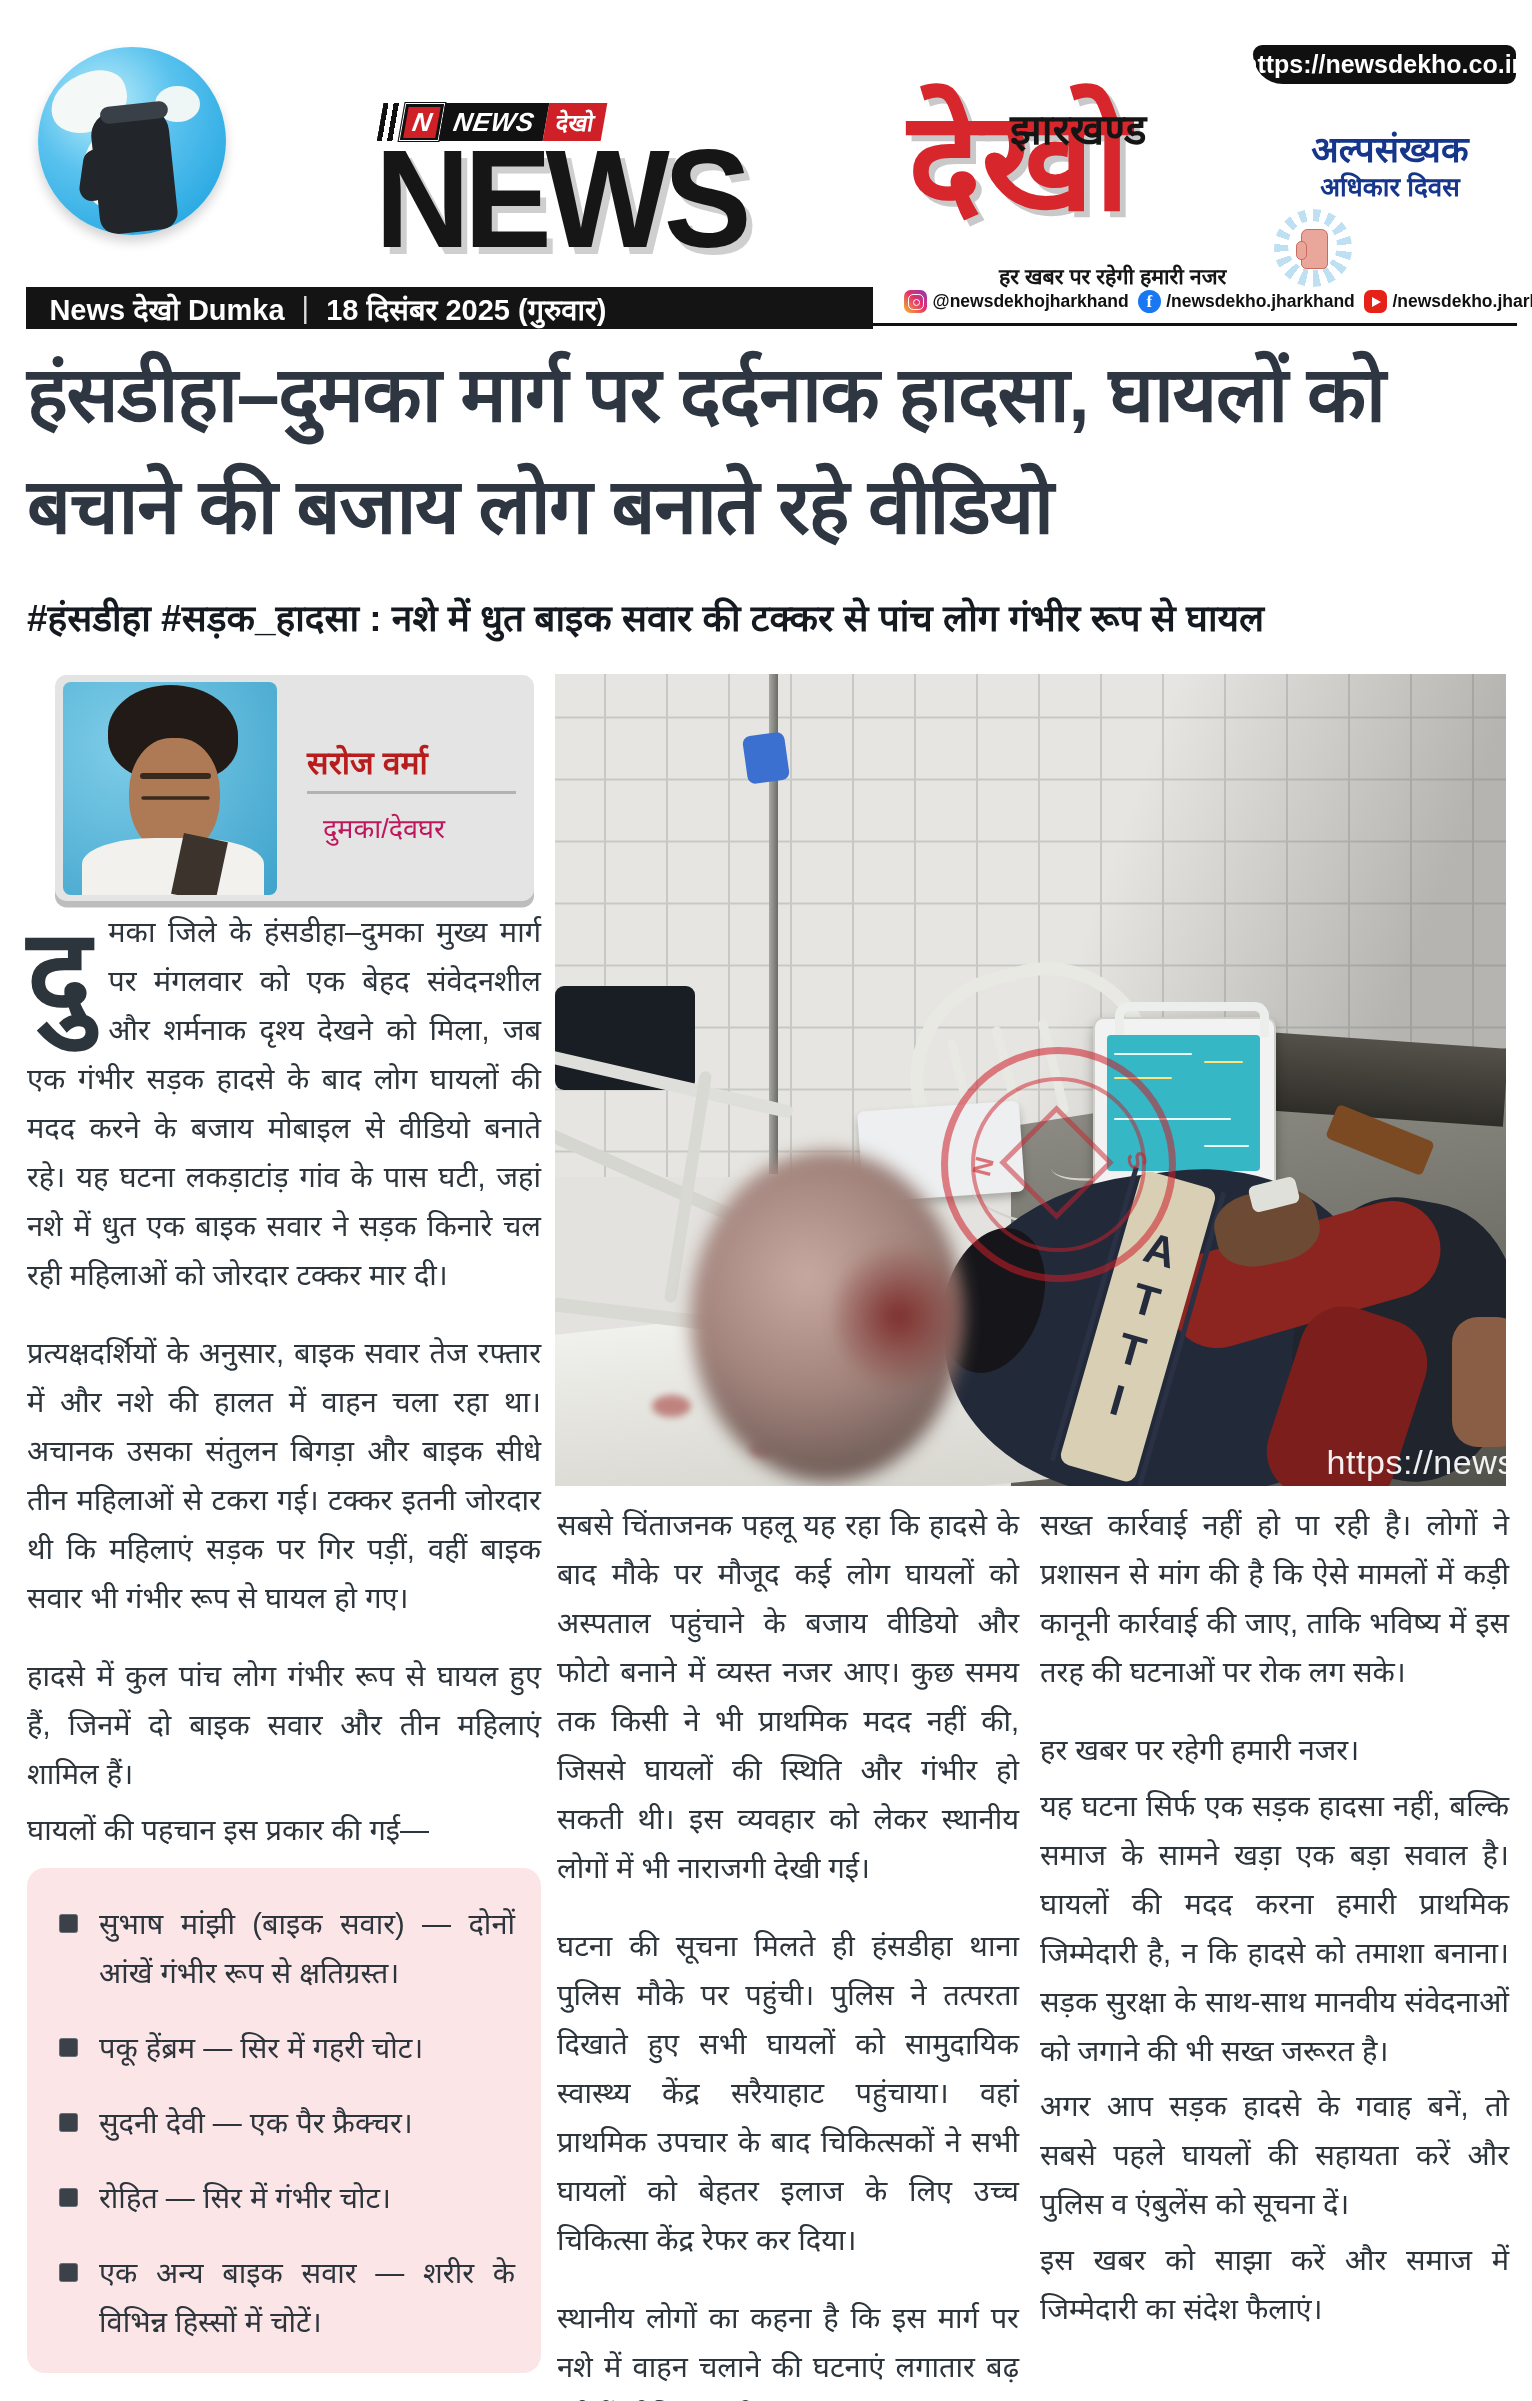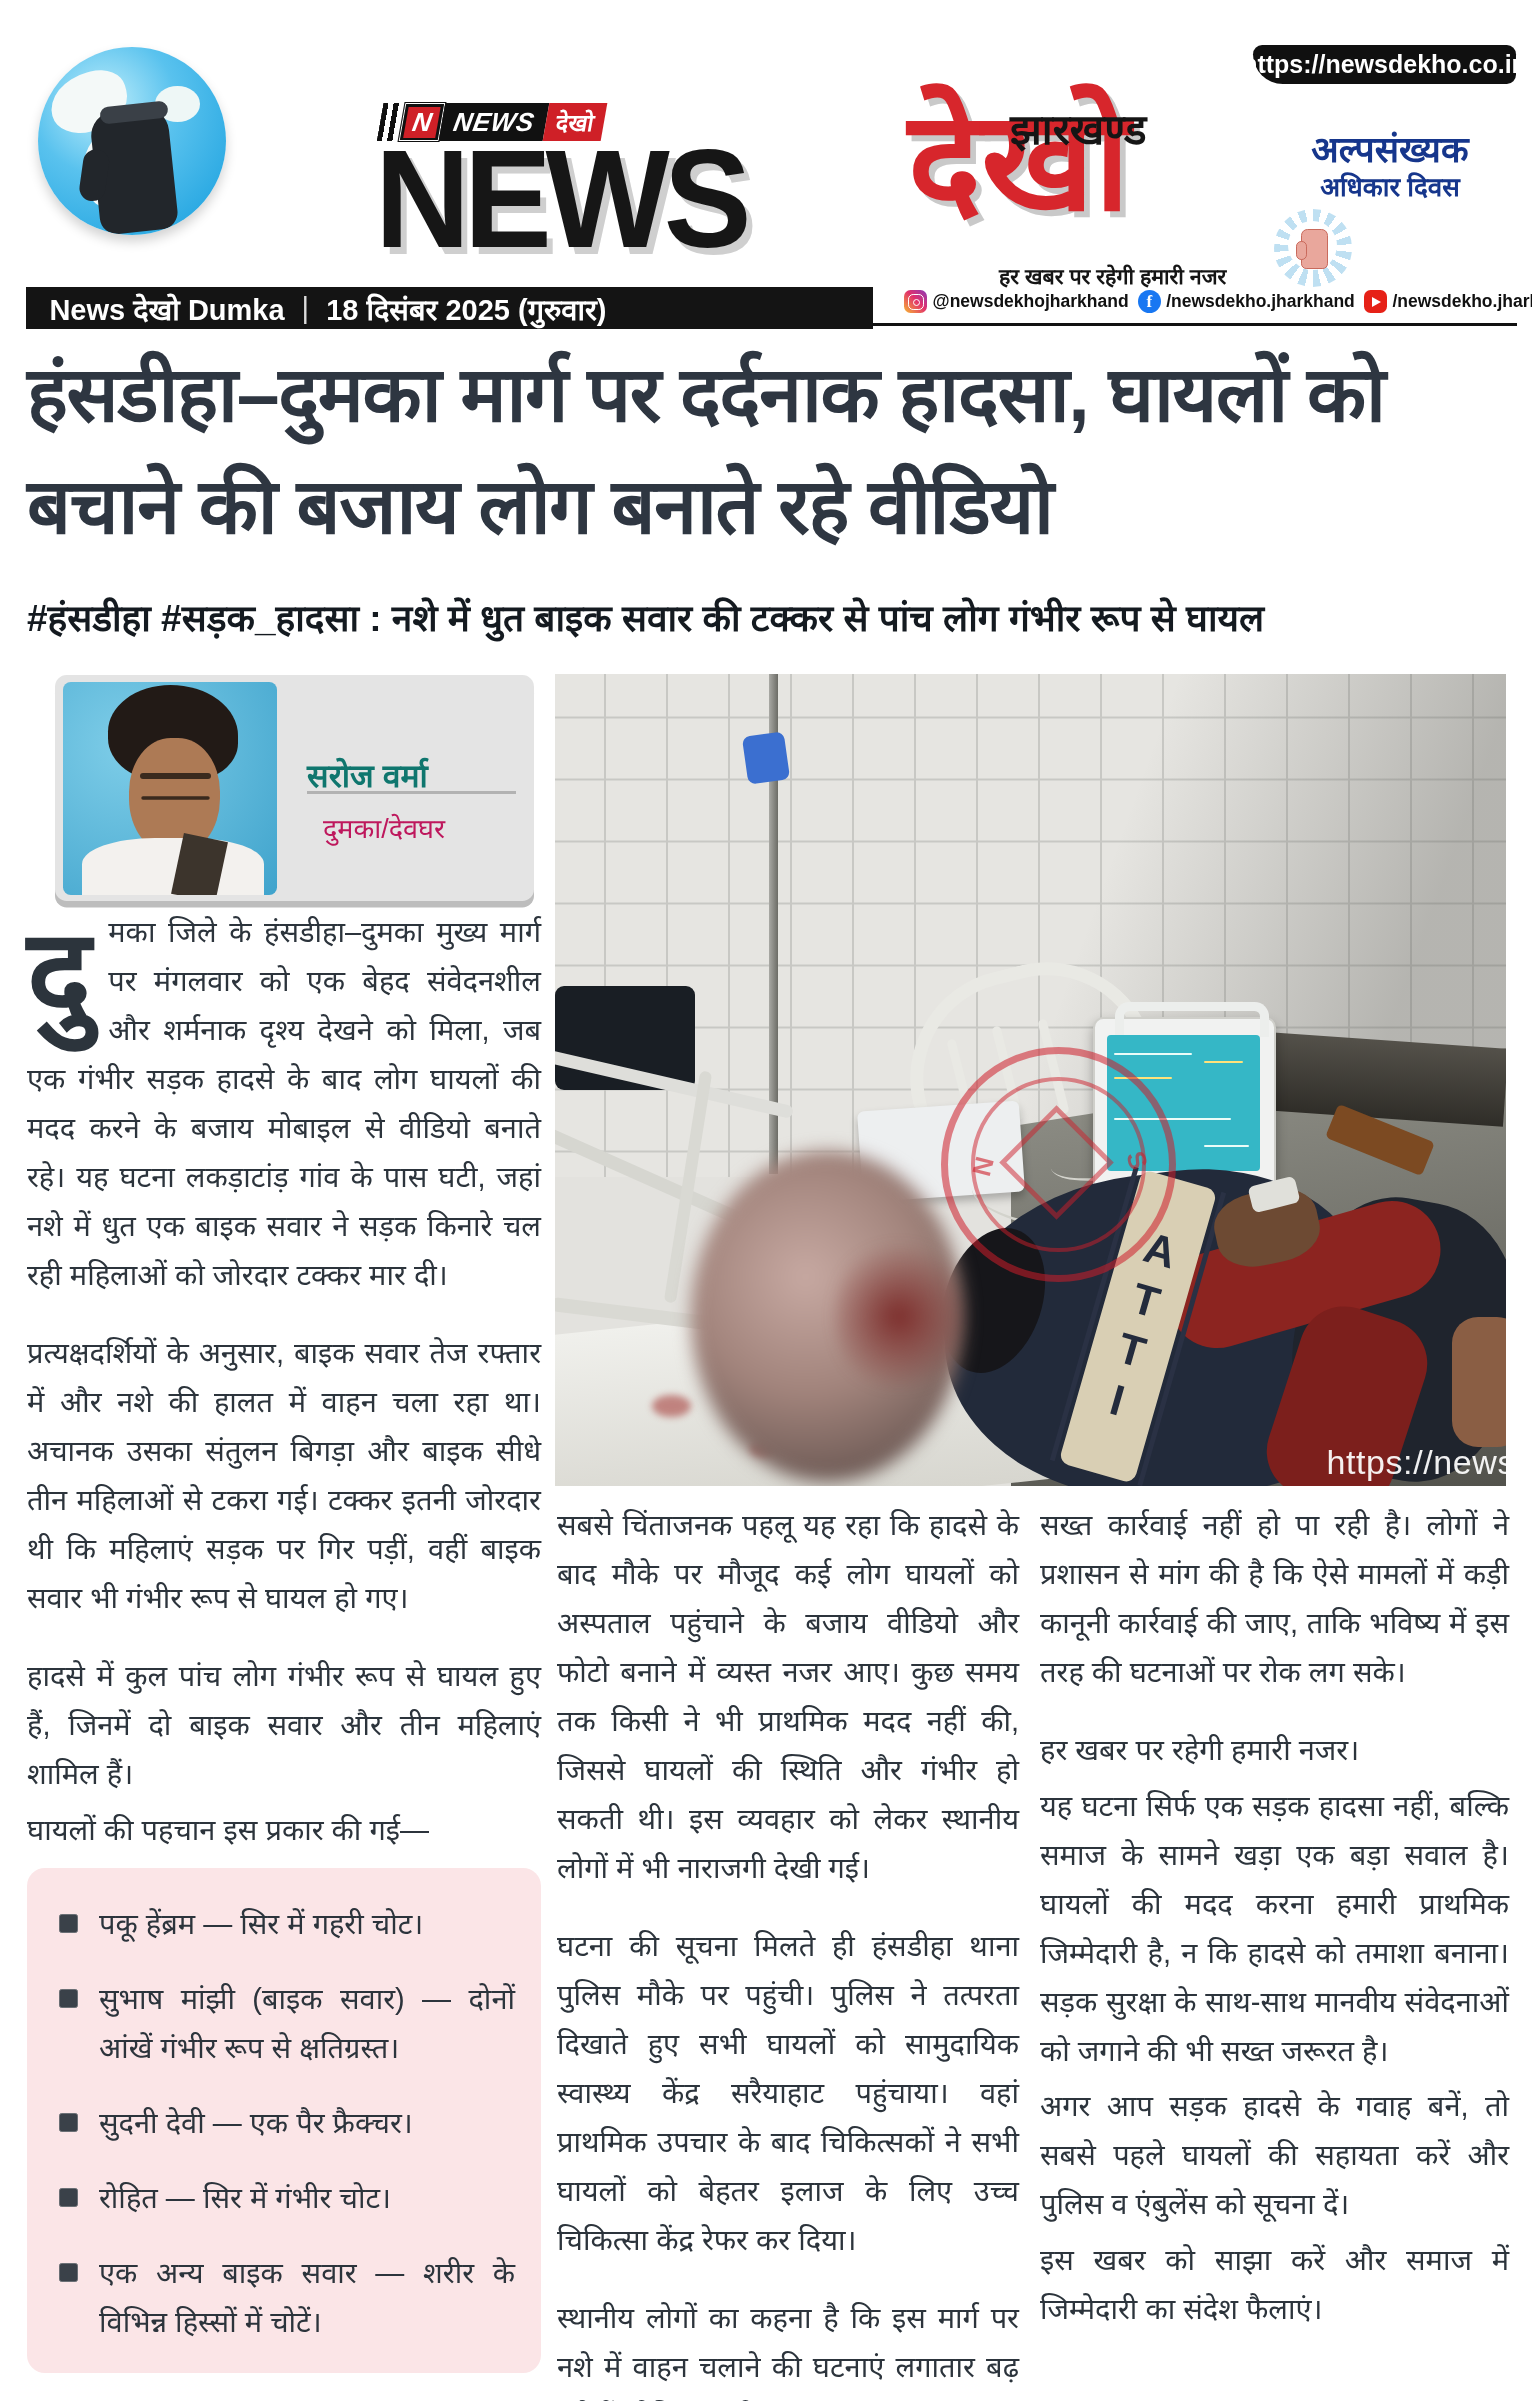--- a/index.html
+++ b/index.html
@@ -74,21 +74,21 @@
   
   .authorcard{position:absolute;left:55px;top:675px;width:479px;height:226px;background:#e4e4e4;
      border-radius:11.7px;box-shadow:0 6.5px 0 #bdbdbd;}
   .authorphoto{position:absolute;left:7.8px;top:6.5px;width:214px;height:213px;border-radius:7.8px;overflow:hidden;
      background:radial-gradient(circle at 30% 30%,#7ecde8,#3fa3cc);}
   .authorphoto .hair{position:absolute;left:45px;top:3.9px;width:130px;height:97px;background:#221a16;border-radius:48% 52% 40% 45%;}
   .authorphoto .face{position:absolute;left:66px;top:56px;width:91px;height:117px;background:#ad7a55;border-radius:46% 46% 48% 48%;}
   .authorphoto .brow{position:absolute;left:77px;top:91px;width:71px;height:6.5px;background:#3a2a1e;border-radius:3.2px;box-shadow:0 22px 0 -1.3px #3a2a1e;}
   .authorphoto .shirt{position:absolute;left:19.5px;top:156px;width:182px;height:65px;background:#f3f1ee;border-radius:40% 40% 0 0;}
   .authorphoto .strap{position:absolute;left:114px;top:155px;width:45px;height:62px;background:#3c342c;transform:rotate(12deg);}
-  .authorname{position:absolute;left:252px;top:78px;font-size:32px;font-weight:bold;color:#0f766e;}
+  .authorname{position:absolute;left:252px;top:65px;font-size:32px;font-weight:bold;color:#b91c1c;}
   .authorrule{position:absolute;left:252px;top:116px;width:209px;height:3.2px;background:#b2b2b2;}
   .authorloc{position:absolute;left:268px;top:134px;font-size:27px;color:#be185d;}
 
   
   .photo{position:absolute;left:555px;top:674px;width:951px;height:812px;overflow:hidden;background:#e3e2de;}
   .photo .tiles{position:absolute;inset:0;height:62%;
      background-image:linear-gradient(#c8c8c4 1.9px,transparent 1.9px),linear-gradient(90deg,#c8c8c4 1.9px,transparent 1.9px);
      background-size:62px 62px;background-position:-13px -19.5px;
      background-color:#e6e5e1;}
   .photo .tiles:after{content:"";position:absolute;inset:0;background:linear-gradient(110deg,transparent 55%,rgba(90,90,85,.35) 85%);}
@@ -284,22 +284,22 @@
     <div class="urlwm">https://news</div>
   </div>
 
   <div class="col col1">
     <p><span class="dropcap">दु</span><span>मका जिले के हंसडीहा–दुमका मुख्य मार्ग पर मंगलवार को एक बेहद संवेदनशील और शर्मनाक दृश्य देखने को मिला, जब एक गंभीर सड़क हादसे के बाद लोग घायलों की मदद करने के बजाय मोबाइल से वीडियो बनाते रहे। यह घटना लकड़ाटांड़ गांव के पास घटी, जहां नशे में धुत एक बाइक सवार ने सड़क किनारे चल रही महिलाओं को जोरदार टक्कर मार दी।</span></p>
     <p>प्रत्यक्षदर्शियों के अनुसार, बाइक सवार तेज रफ्तार में और नशे की हालत में वाहन चला रहा था। अचानक उसका संतुलन बिगड़ा और बाइक सीधे तीन महिलाओं से टकरा गई। टक्कर इतनी जोरदार थी कि महिलाएं सड़क पर गिर पड़ीं, वहीं बाइक सवार भी गंभीर रूप से घायल हो गए।</p>
     <p class="noindent">हादसे में कुल पांच लोग गंभीर रूप से घायल हुए हैं, जिनमें दो बाइक सवार और तीन महिलाएं शामिल हैं।</p>
     <p class="noindent">घायलों की पहचान इस प्रकार की गई—</p>
     <div class="injuredbox">
       <ul>
+        <li>सुभाष मांझी (बाइक सवार) — दोनों आंखें गंभीर रूप से क्षतिग्रस्त।</li>
         <li>पकू हेंब्रम — सिर में गहरी चोट।</li>
-        <li>सुभाष मांझी (बाइक सवार) — दोनों आंखें गंभीर रूप से क्षतिग्रस्त।</li>
         <li>सुदनी देवी — एक पैर फ्रैक्चर।</li>
         <li>रोहित — सिर में गंभीर चोट।</li>
         <li>एक अन्य बाइक सवार — शरीर के विभिन्न हिस्सों में चोटें।</li>
       </ul>
     </div>
 
   </div>
 
   <div class="col col2">
     <p>सबसे चिंताजनक पहलू यह रहा कि हादसे के बाद मौके पर मौजूद कई लोग घायलों को अस्पताल पहुंचाने के बजाय वीडियो और फोटो बनाने में व्यस्त नजर आए। कुछ समय तक किसी ने भी प्राथमिक मदद नहीं की, जिससे घायलों की स्थिति और गंभीर हो सकती थी। इस व्यवहार को लेकर स्थानीय लोगों में भी नाराजगी देखी गई।</p>

